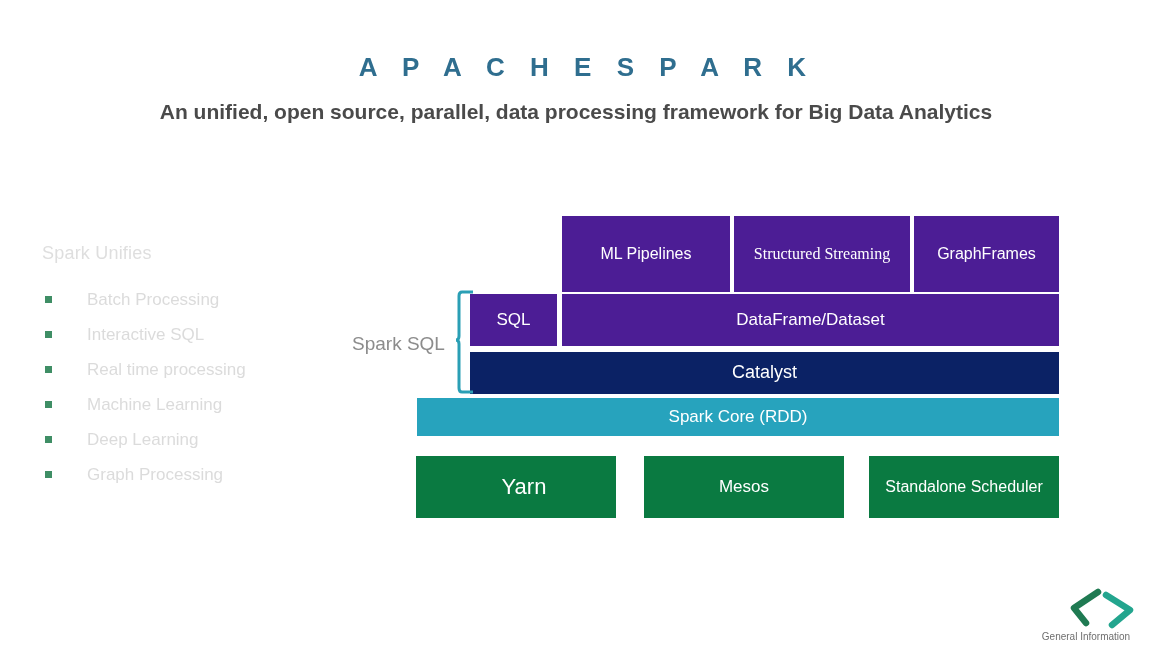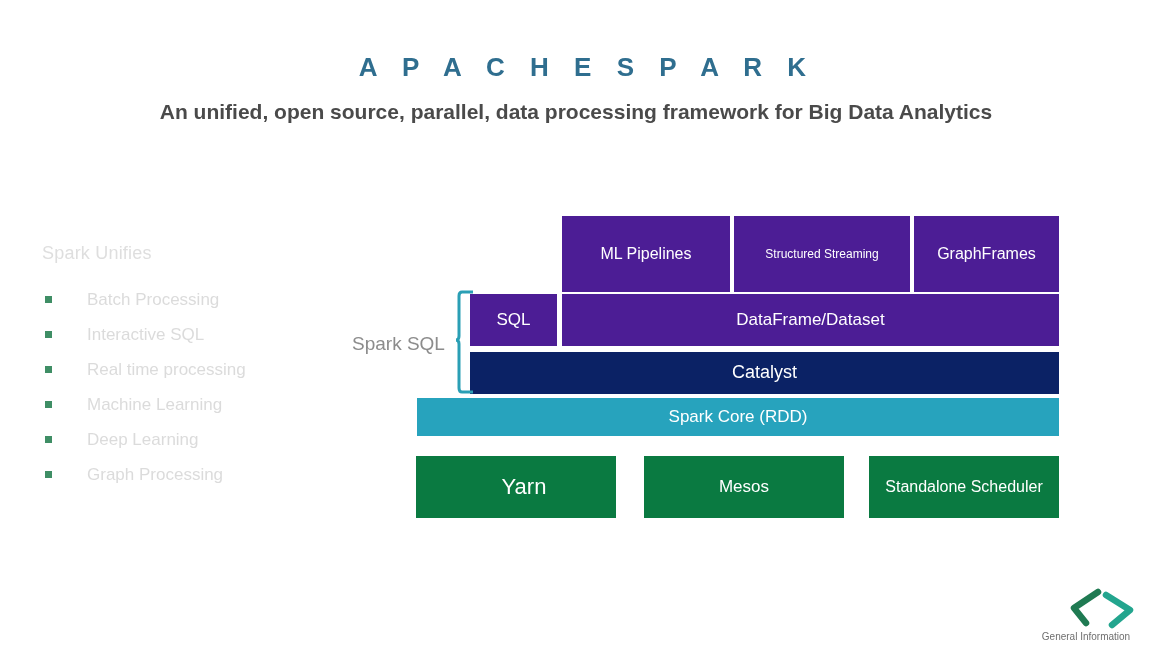--- a/index.html
+++ b/index.html
@@ -97,21 +97,21 @@
     color: #ffffff;
     line-height: 1.18;
   }
   .blk-gray  { background: #4c1d95; }
   .blk-navy  { background: #0b2265; }
   .blk-teal  { background: #27a3bd; }
   .blk-green { background: #0a7a41; }
 
   
   #blk-ml-pipelines       { left:562px; top:216px; width:168px; height:76px; font-size:16px; }
-  #blk-structured-streaming{ left:734px; top:216px; width:176px; height:76px; font-size:12px; }
+  #blk-structured-streaming{ left:734px; top:216px; width:176px; height:76px; font-size:16px;font-family:Liberation Serif, serif; }
   #blk-graphframes        { left:914px; top:216px; width:145px; height:76px; font-size:16px; }
 
   
   #blk-sql                { left:470px; top:294px; width:87px;  height:52px; font-size:17px; }
   #blk-dataframe          { left:562px; top:294px; width:497px; height:52px; font-size:17px; }
 
   
   #blk-catalyst           { left:470px; top:352px; width:589px; height:42px; font-size:18px; }
 
   

